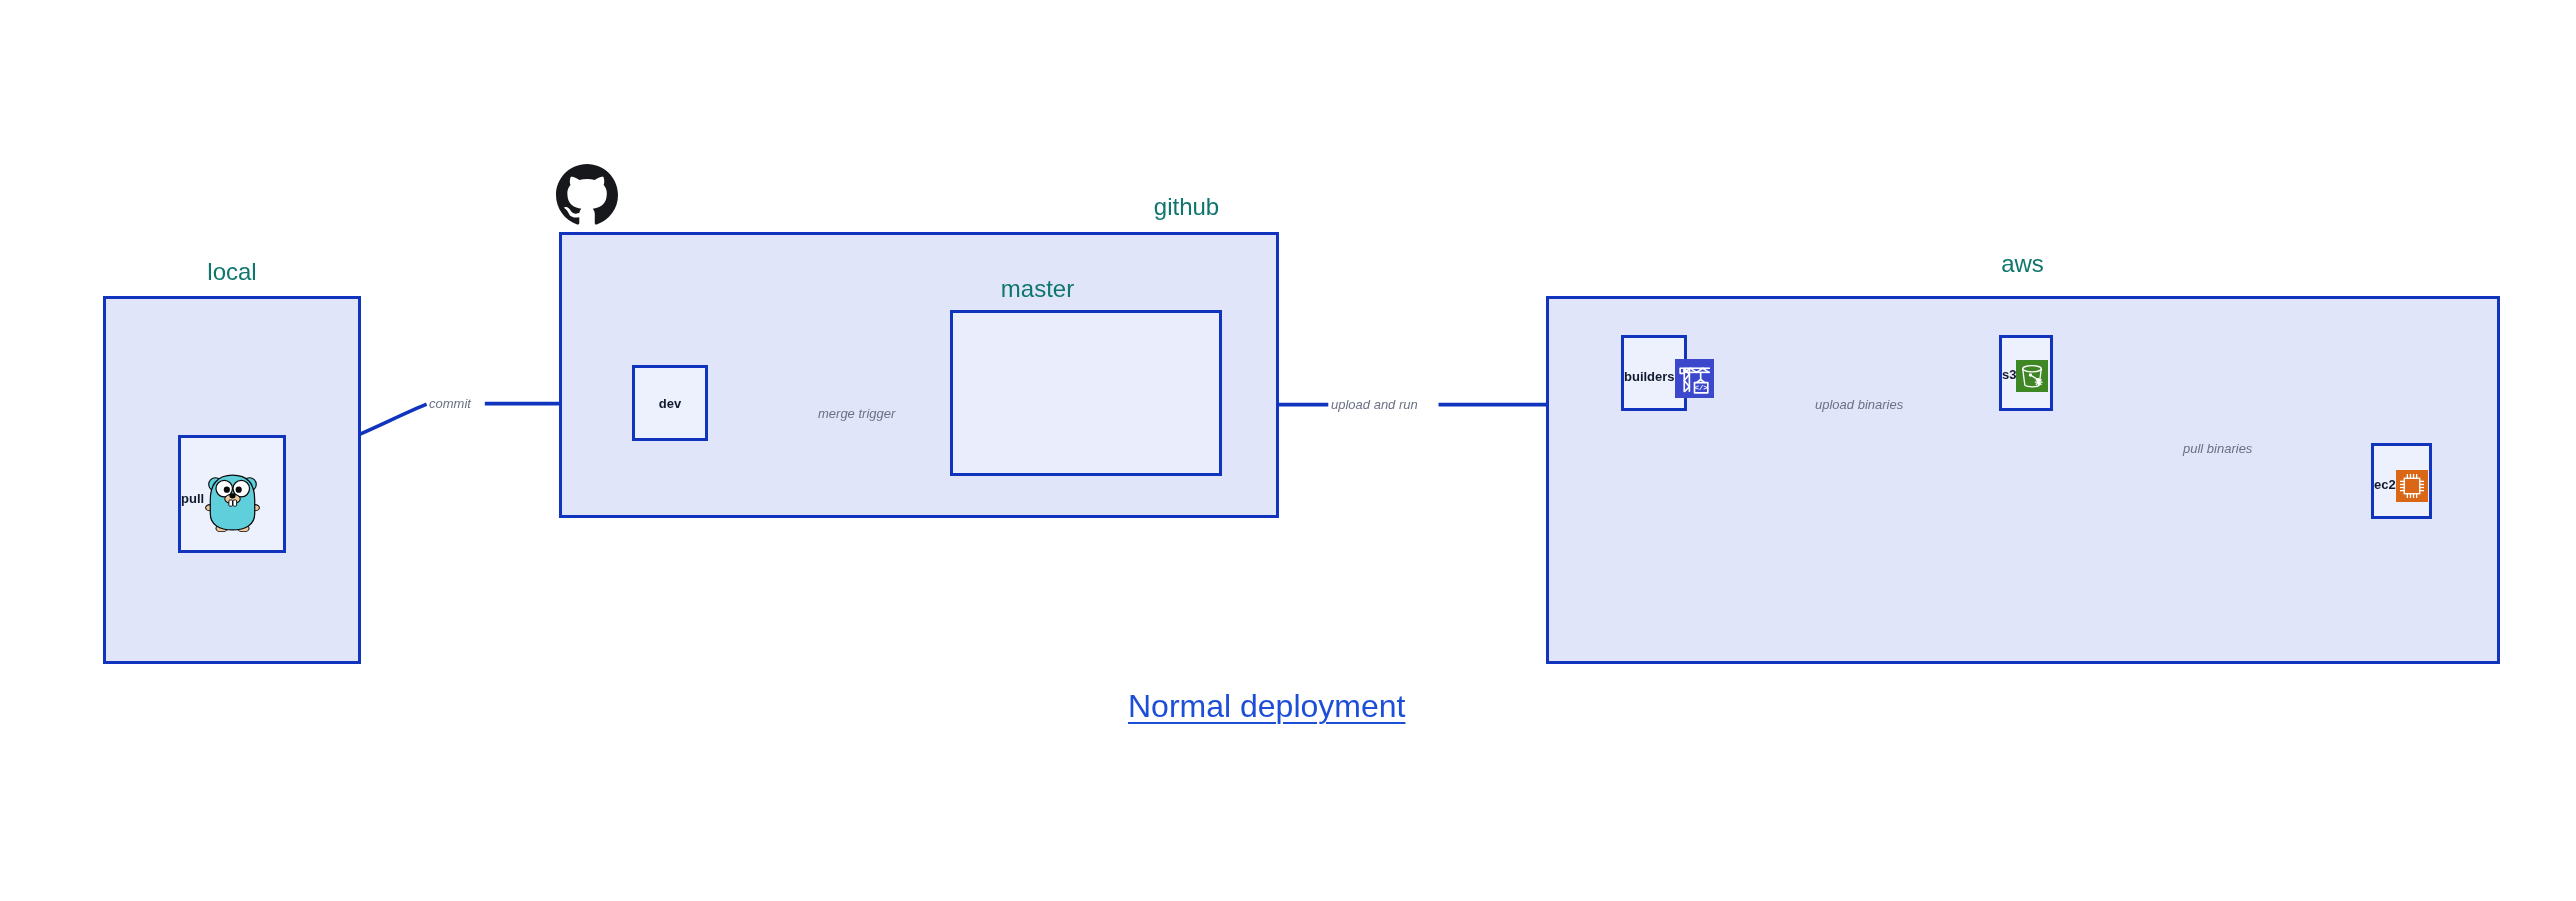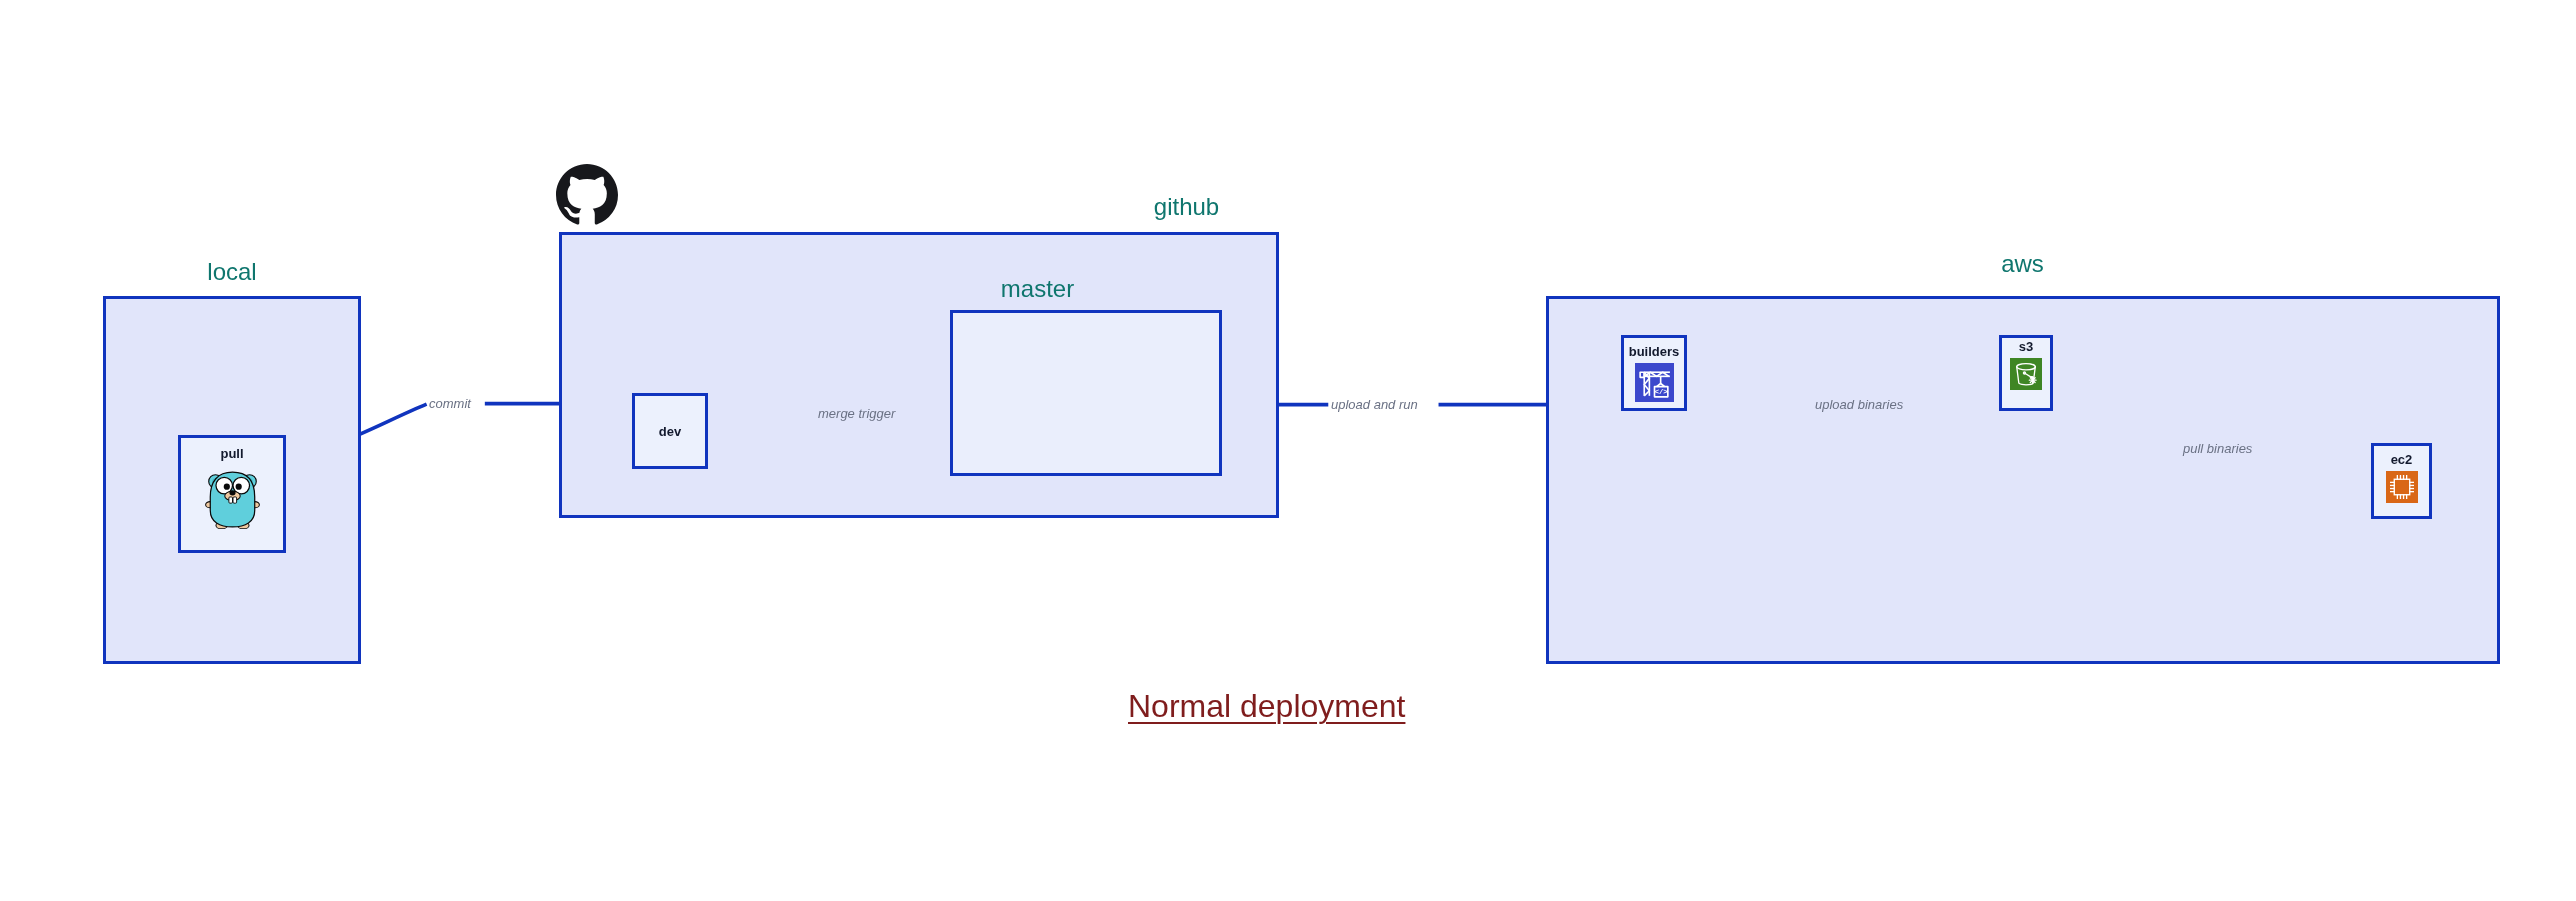--- a/index.html
+++ b/index.html
@@ -39,21 +39,21 @@
     text-align: center;
   }
 
   
   .node {
     position: absolute;
     box-sizing: border-box;
     border: 3.1px solid #1034be;
     background: #ecf1fd;
     display: flex;
-    flex-direction: column;
+    flex-direction: row;
     align-items: center;
   }
   .node-label {
     color: #131a2e;
     font-size: 13px;
     font-weight: 700;
     line-height: 1;
     white-space: nowrap;
   }
   .node-icon {
@@ -82,21 +82,21 @@
   }
 
   
   #octocat {
     position: absolute;
   }
 
   
   #caption {
     position: absolute;
-    color: #7f1d1d;
+    color: #1d4ed8;
     font-size: 32px;
     font-weight: 400;
     line-height: 1;
     white-space: nowrap;
     text-decoration: underline;
     text-underline-offset: 5.2px;
     text-decoration-thickness: 2.1px;
   }
 </style>
 </head>
@@ -179,21 +179,21 @@
         0 3.07-1.87 3.75-3.65 3.95.29.25.54.73.54 1.48 0 1.07-.01 1.93-.01 2.2 0 .21.15.46.55.38A8.01
         8.01 0 0 0 16 8c0-4.42-3.58-8-8-8z"></path>
     </svg>
   </span>
 
   <div class="group-title" style="left:1094px; top:195px; width:185px;">github</div>
 
   <div class="group outer" style="left:559px; top:232px; width:720px; height:286px;">
   </div>
 
-  <div class="node" style="left:632px; top:365px; width:76px; height:76px; justify-content:center;margin-top:28px;">
+  <div class="node" style="left:632px; top:365px; width:76px; height:76px; justify-content:center;">
     <span class="node-label">dev</span>
   </div>
 
   <div class="group-title" style="left:945px; top:277px; width:185px;">master</div>
 
   <div class="group inner" style="left:950px; top:310px; width:272px; height:166px;">
   </div>
 
 
   <div class="group-title" style="left:1930px; top:252px; width:185px;">aws</div>

